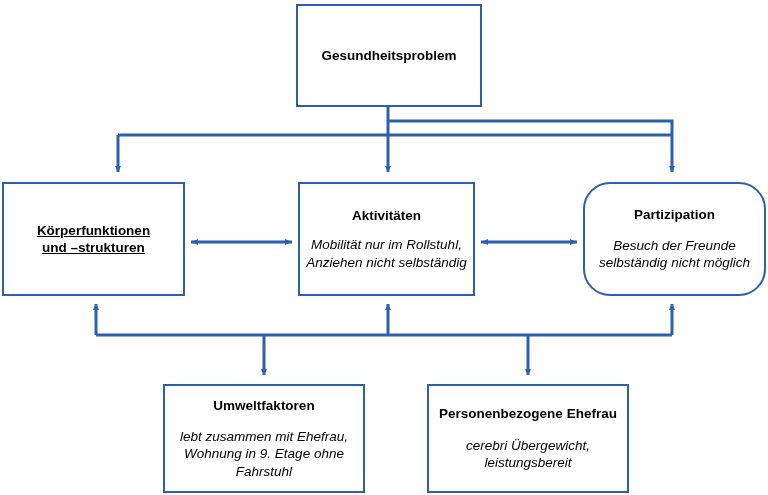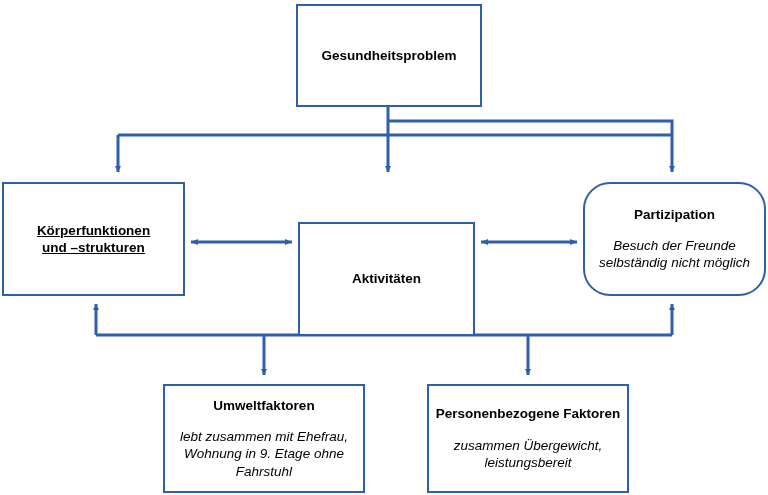--- a/index.html
+++ b/index.html
@@ -48,21 +48,21 @@
     font-style: italic;
     font-size: 13.5px;
     line-height: 1.3;
     color: #000000;
     white-space: pre-line;
     margin-top: 13px;
   }
   
   #box-health      { left: 296px; top: 4px;   width: 186px; height: 103px; }
   #box-body        { left: 2px;   top: 182px; width: 183px; height: 114px; text-decoration: underline; }
-  #box-activity    { left: 298px; top: 182px; width: 177px; height: 114px; margin-top: 40px; }
+  #box-activity    { left: 298px; top: 182px; width: 177px; height: 114px; }
   #box-participation { left: 583px; top: 182px; width: 183px; height: 114px; border-radius: 27px; }
   #box-environment { left: 163px; top: 384px; width: 202px; height: 109px; }
   #box-personal    { left: 427px; top: 384px; width: 202px; height: 109px; }
   #box-health .box-detail,
   #box-activity .box-detail { margin-top: 12px; }
   #box-environment .box-detail,
   #box-personal .box-detail { margin-top: 14px; }
 </style>
 </head>
 <body>
@@ -111,34 +111,36 @@
     <div class="box-title">Gesundheitsproblem</div>
   </div>
 
   <div class="icf-box" id="box-body">
     <div class="box-title">Körperfunktionen
 und –strukturen</div>
   </div>
 
   <div class="icf-box" id="box-activity">
     <div class="box-title">Aktivitäten</div>
+    <div class="box-detail">Mobilität nur im Rollstuhl,
+Anziehen nicht selbständig</div>
   </div>
 
   <div class="icf-box" id="box-participation">
     <div class="box-title">Partizipation</div>
     <div class="box-detail">Besuch der Freunde
 selbständig nicht möglich</div>
   </div>
 
   <div class="icf-box" id="box-environment">
     <div class="box-title">Umweltfaktoren</div>
     <div class="box-detail">lebt zusammen mit Ehefrau,
 Wohnung in 9. Etage ohne
 Fahrstuhl</div>
   </div>
 
   <div class="icf-box" id="box-personal">
-    <div class="box-title">Personenbezogene Faktoren</div>
-    <div class="box-detail">zusammen Übergewicht,
+    <div class="box-title">Personenbezogene Ehefrau</div>
+    <div class="box-detail">cerebri Übergewicht,
 leistungsbereit</div>
   </div>
 
 </div>
 
 </body></html>

